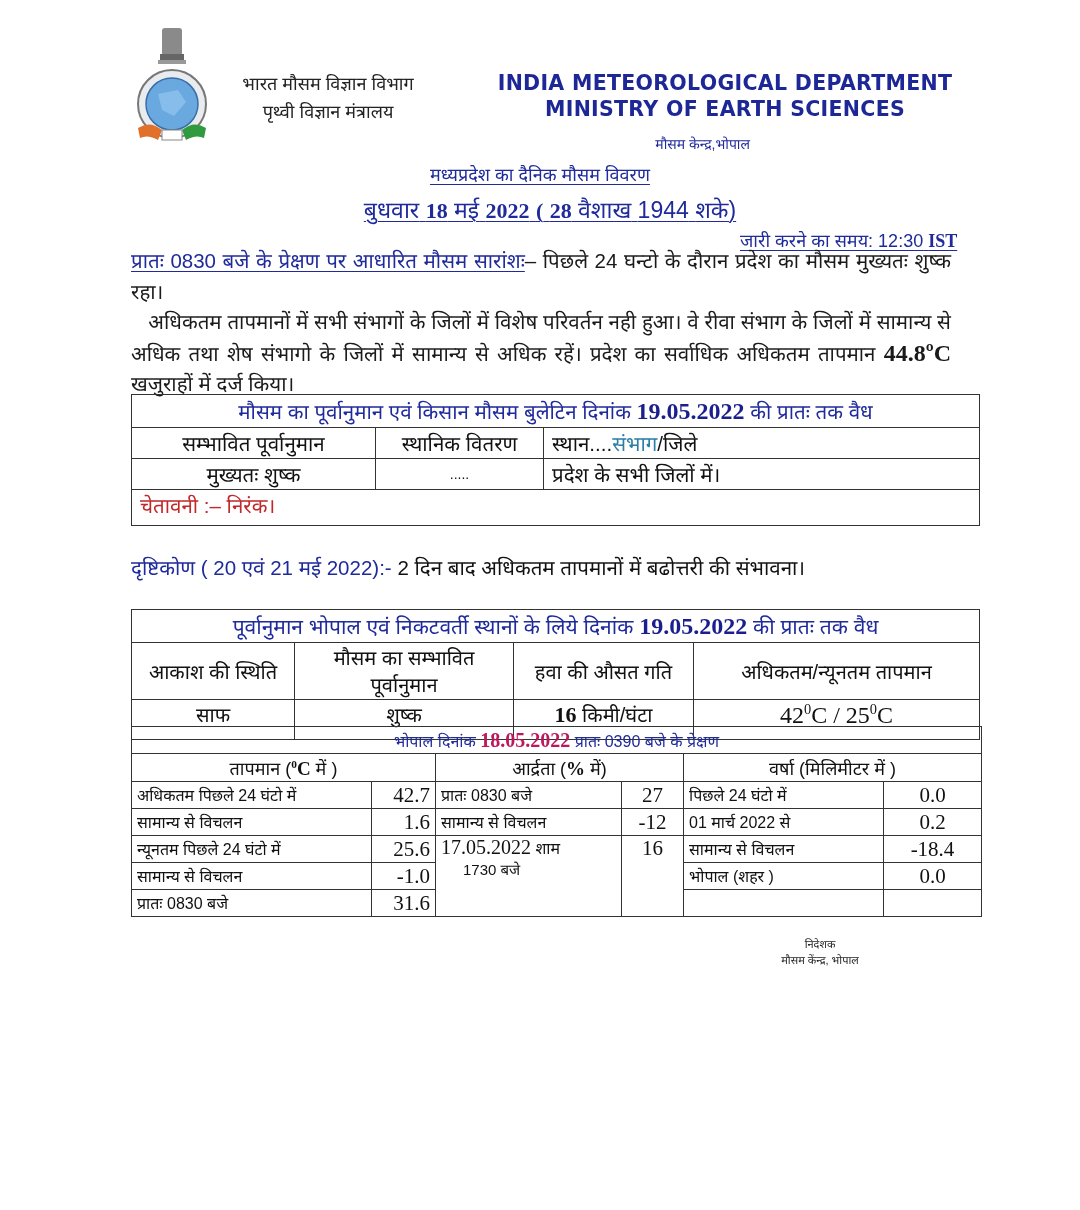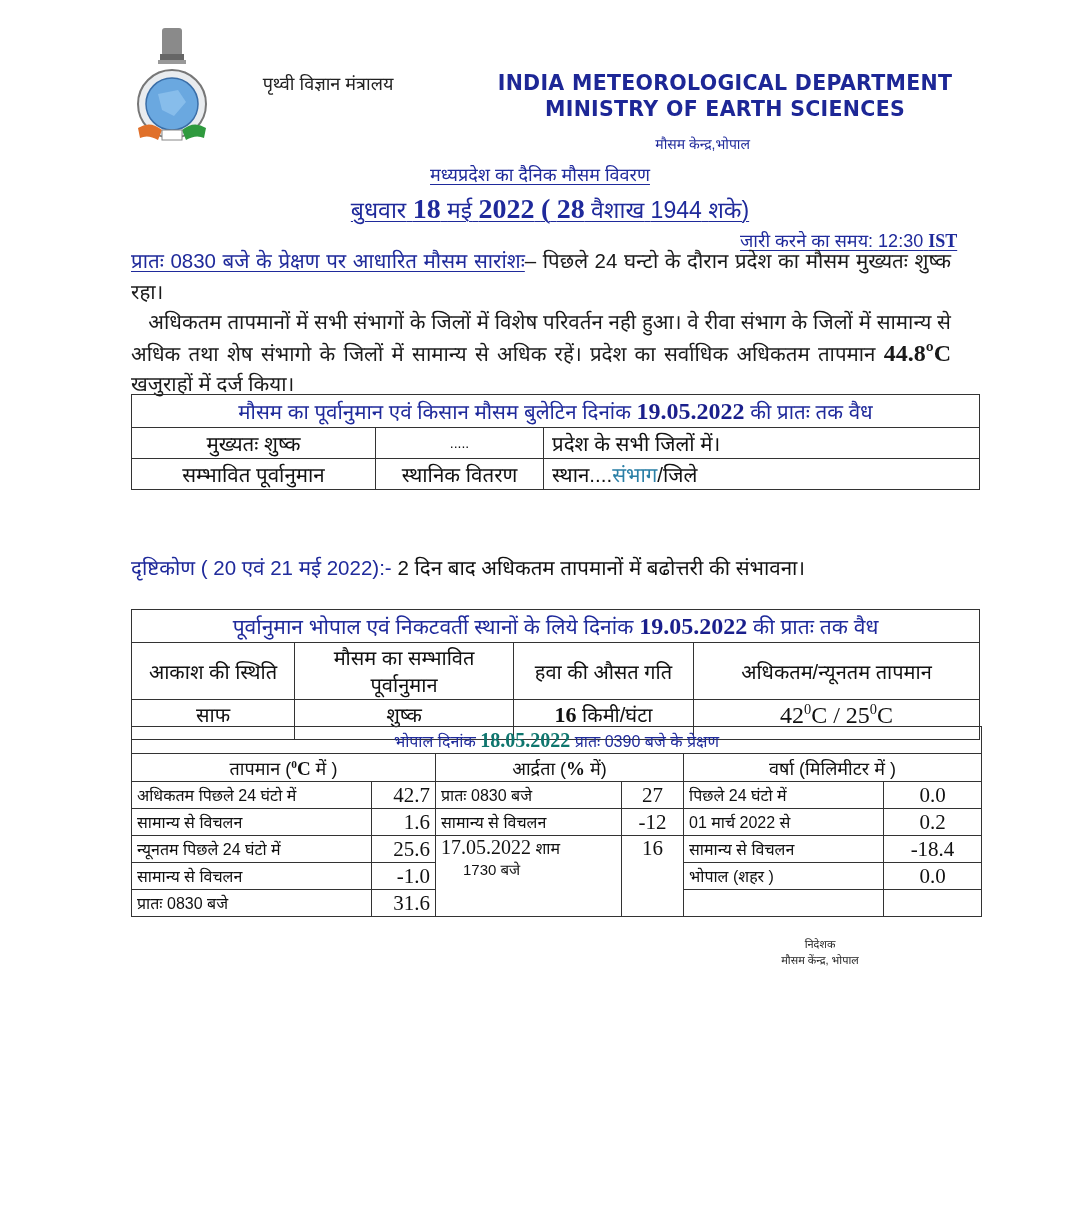--- a/index.html
+++ b/index.html
@@ -14,21 +14,21 @@
   .u { text-decoration: underline; text-decoration-thickness: 1px; text-underline-offset: 3px; }
 
   
   #logo { left: 128px; top: 24px; width: 88px; height: 122px; }
   #hindi-dept { left: 230px; top: 70px; font-size: 18px; line-height: 28px; text-align: center; width: 196px; color: #222; }
   #eng-dept { left: 470px; top: 70px; width: 510px; text-align: center; font-family: "DejaVu Sans", sans-serif; font-weight: bold; font-size: 20.5px; line-height: 26px; color: #1d2796; letter-spacing: 0.3px; }
 
   #center-title { left: 330px; top: 134px; width: 420px; text-align: right; font-size: 14px; color: #1f2a9b; }
   #report-title { left: 330px; top: 162px; width: 420px; text-align: center; font-size: 18px; color: #1f2a9b; }
   #date-line { left: 300px; top: 193px; width: 500px; text-align: center; font-size: 23px; color: #1f2a9b; }
-  #date-line b { font-family: "Liberation Serif", serif; font-size: 28px; }
+  #date-line b { font-family: "Liberation Serif", serif; font-size: 22px; }
   #issue-time { left: 740px; top: 228px; font-size: 18px; color: #1f2a9b; }
   #issue-time b { font-family: "Liberation Serif", serif; }
 
   
   #summary { left: 131px; top: 246px; width: 820px; font-size: 20.5px; line-height: 30.5px; text-align: justify; color: #1a1a1a; }
   #summary .lead { color: #1f2a9b; }
   #summary b.big { font-family: "Liberation Serif", serif; font-size: 24px; }
 
   table { border-collapse: collapse; position: absolute; }
   td { border: 1.5px solid #333; }
@@ -51,21 +51,21 @@
   #t2 .colh td { height: 27px; text-align: center; }
   #t2 .vals td { height: 40px; text-align: center; vertical-align: top; }
   #t2 .vals .bigv { font-family: "Liberation Serif", serif; font-weight: bold; font-size: 22px; }
   #t2 .vals .temp { font-family: "Liberation Serif", serif; font-size: 24px; vertical-align: bottom; }
   sup { font-size: 0.6em; }
 
   
   #t3 { left: 131px; top: 726px; width: 851px; font-size: 16px; }
   #t3 td { padding: 0 5px; height: 27px; }
   #t3 .hdr { text-align: center; color: #1f2a9b; height: 27px; }
-  #t3 .hdr b { font-family: "Liberation Serif", serif; font-size: 20px; color: #0f766e; }
+  #t3 .hdr b { font-family: "Liberation Serif", serif; font-size: 20px; color: #be185d; }
   #t3 .sub td { text-align: center; font-size: 18px; height: 28px; }
   #t3 .sub b { font-family: "Liberation Serif", serif; font-size: 19px; }
   #t3 .num { font-family: "Liberation Serif", serif; font-size: 21px; text-align: right; }
   #t3 .numc { font-family: "Liberation Serif", serif; font-size: 21px; text-align: center; }
   #t3 .dt { font-family: "Liberation Serif", serif; font-size: 20px; }
 
   #sign { left: 740px; top: 936px; width: 160px; text-align: center; font-size: 11px; line-height: 16px; color: #222; }
 </style>
 </head>
 <body>
@@ -80,20 +80,21 @@
     <circle cx="44" cy="80" r="34" fill="#e9ecef" stroke="#777" stroke-width="2"></circle>
     <circle cx="44" cy="80" r="26" fill="#6aa8e0" stroke="#3a6ea8" stroke-width="1.5"></circle>
     <path d="M30 70 L50 66 L58 78 L46 92 L34 86 Z" fill="#8fc2ee" opacity="0.8"></path>
     <path d="M10 104 Q22 96 34 106 L30 116 Q20 110 12 114 Z" fill="#e0702a"></path>
     <path d="M54 106 Q66 96 78 104 L76 114 Q68 110 58 116 Z" fill="#2f9a3e"></path>
     <rect x="34" y="106" width="20" height="10" fill="#fff" stroke="#888"></rect>
   </svg>
 </div>
 
 <div id="hindi-dept" class="abs">
+  <div>भारत मौसम विज्ञान विभाग</div>
   <div>पृथ्वी विज्ञान मंत्रालय</div>
 </div>
 
 <div id="eng-dept" class="abs">
   <div>INDIA METEOROLOGICAL DEPARTMENT</div>
   <div>MINISTRY OF EARTH SCIENCES</div>
 </div>
 
 <div id="center-title" class="abs">मौसम केन्द्र,भोपाल</div>
 <div id="report-title" class="abs u">मध्यप्रदेश का दैनिक मौसम विवरण</div>
@@ -126,30 +127,33 @@
 <table id="t1">
   <tbody>
       <tr>
     <td colspan="3" class="hdr">
       <span>मौसम का पूर्वानुमान एवं किसान मौसम बुलेटिन दिनांक</span>
       <b>19.05.2022</b>
       <span>की प्रातः तक वैध</span>
     </td>
   </tr>
   <tr>
-    <td style="text-align:center">मुख्यतः शुष्क</td>
-    <td style="text-align:center;font-size:14px">.....</td>
-    <td>प्रदेश के सभी जिलों में।</td>
-  </tr>
-  <tr>
     <td style="width:244px;text-align:center">सम्भावित पूर्वानुमान</td>
     <td style="width:168px;text-align:center">स्थानिक वितरण</td>
     <td>
       <span>स्थान....</span><span class="teal">संभाग</span><span>/जिले</span>
     </td>
+  </tr>
+  <tr>
+    <td style="text-align:center">मुख्यतः शुष्क</td>
+    <td style="text-align:center;font-size:14px">.....</td>
+    <td>प्रदेश के सभी जिलों में।</td>
+  </tr>
+  <tr>
+    <td colspan="3" class="warn red">चेतावनी :– निरंक।</td>
   </tr>
 </tbody>
   </table>
 
 <div id="outlook" class="abs">
   <span class="lbl">दृष्टिकोण ( 20 एवं 21 मई 2022):-</span>
   <span>2 दिन बाद अधिकतम तापमानों में बढोत्तरी की संभावना।</span>
 </div>
 
 <table id="t2">

